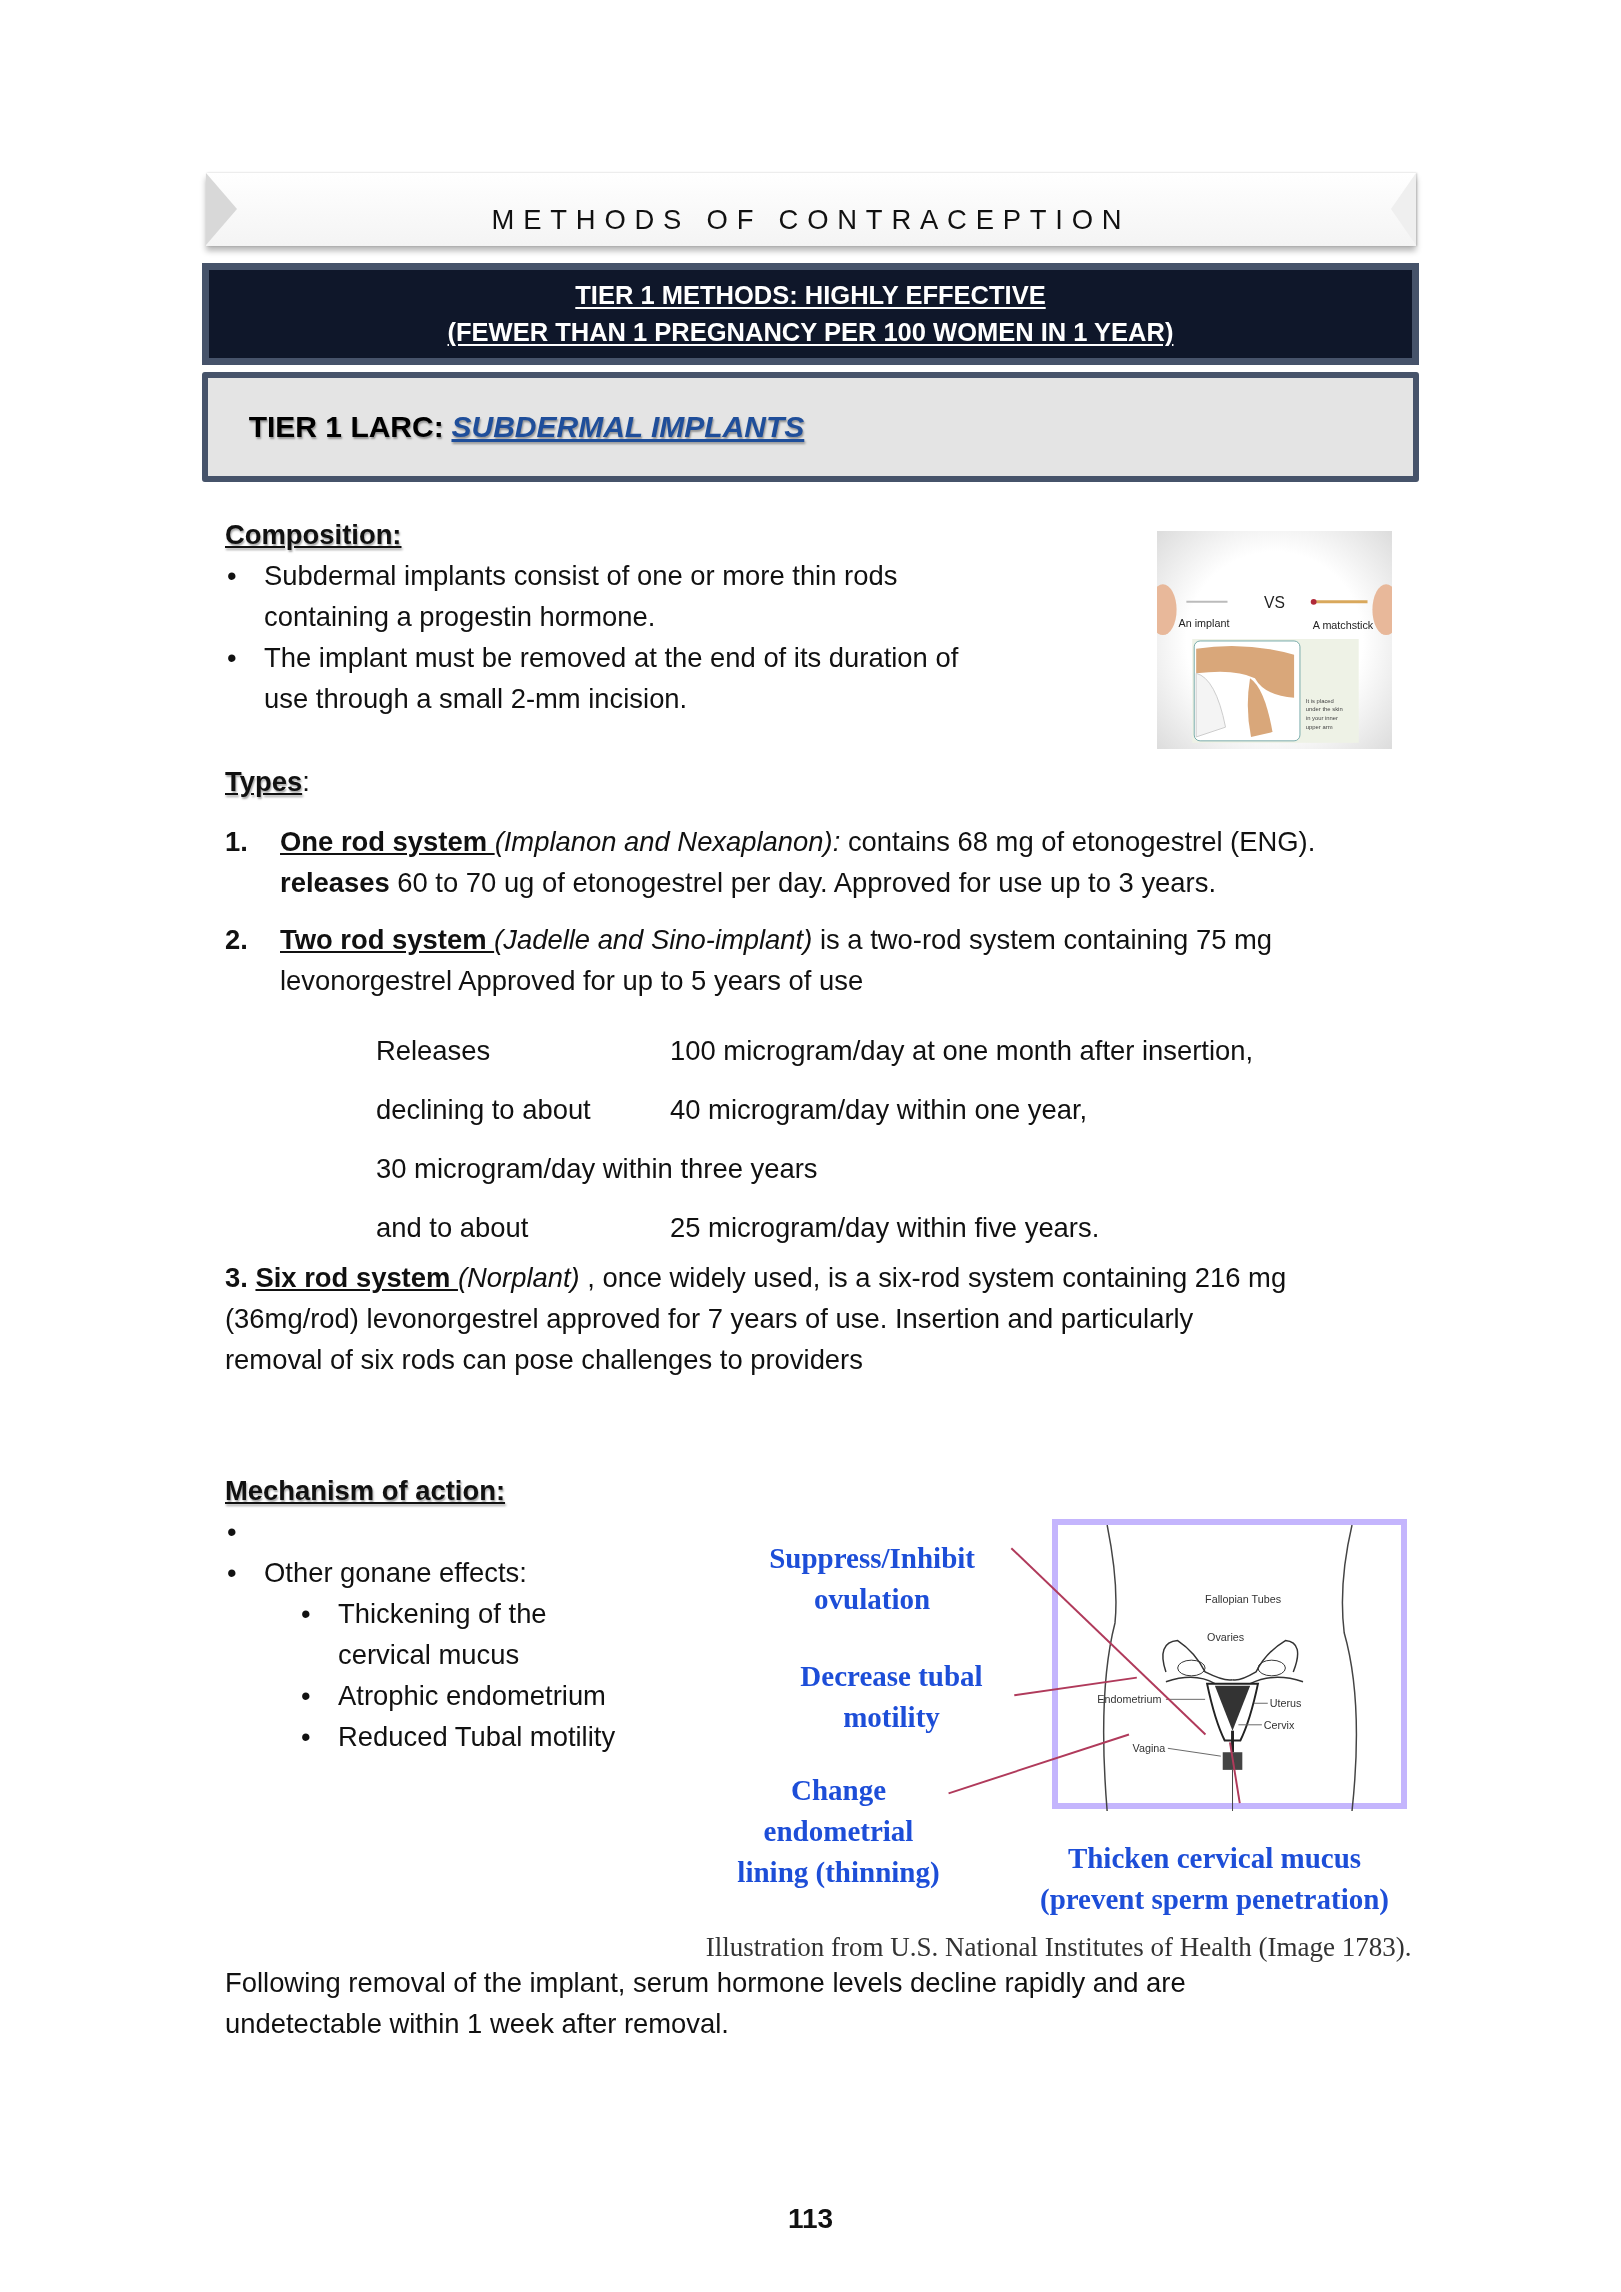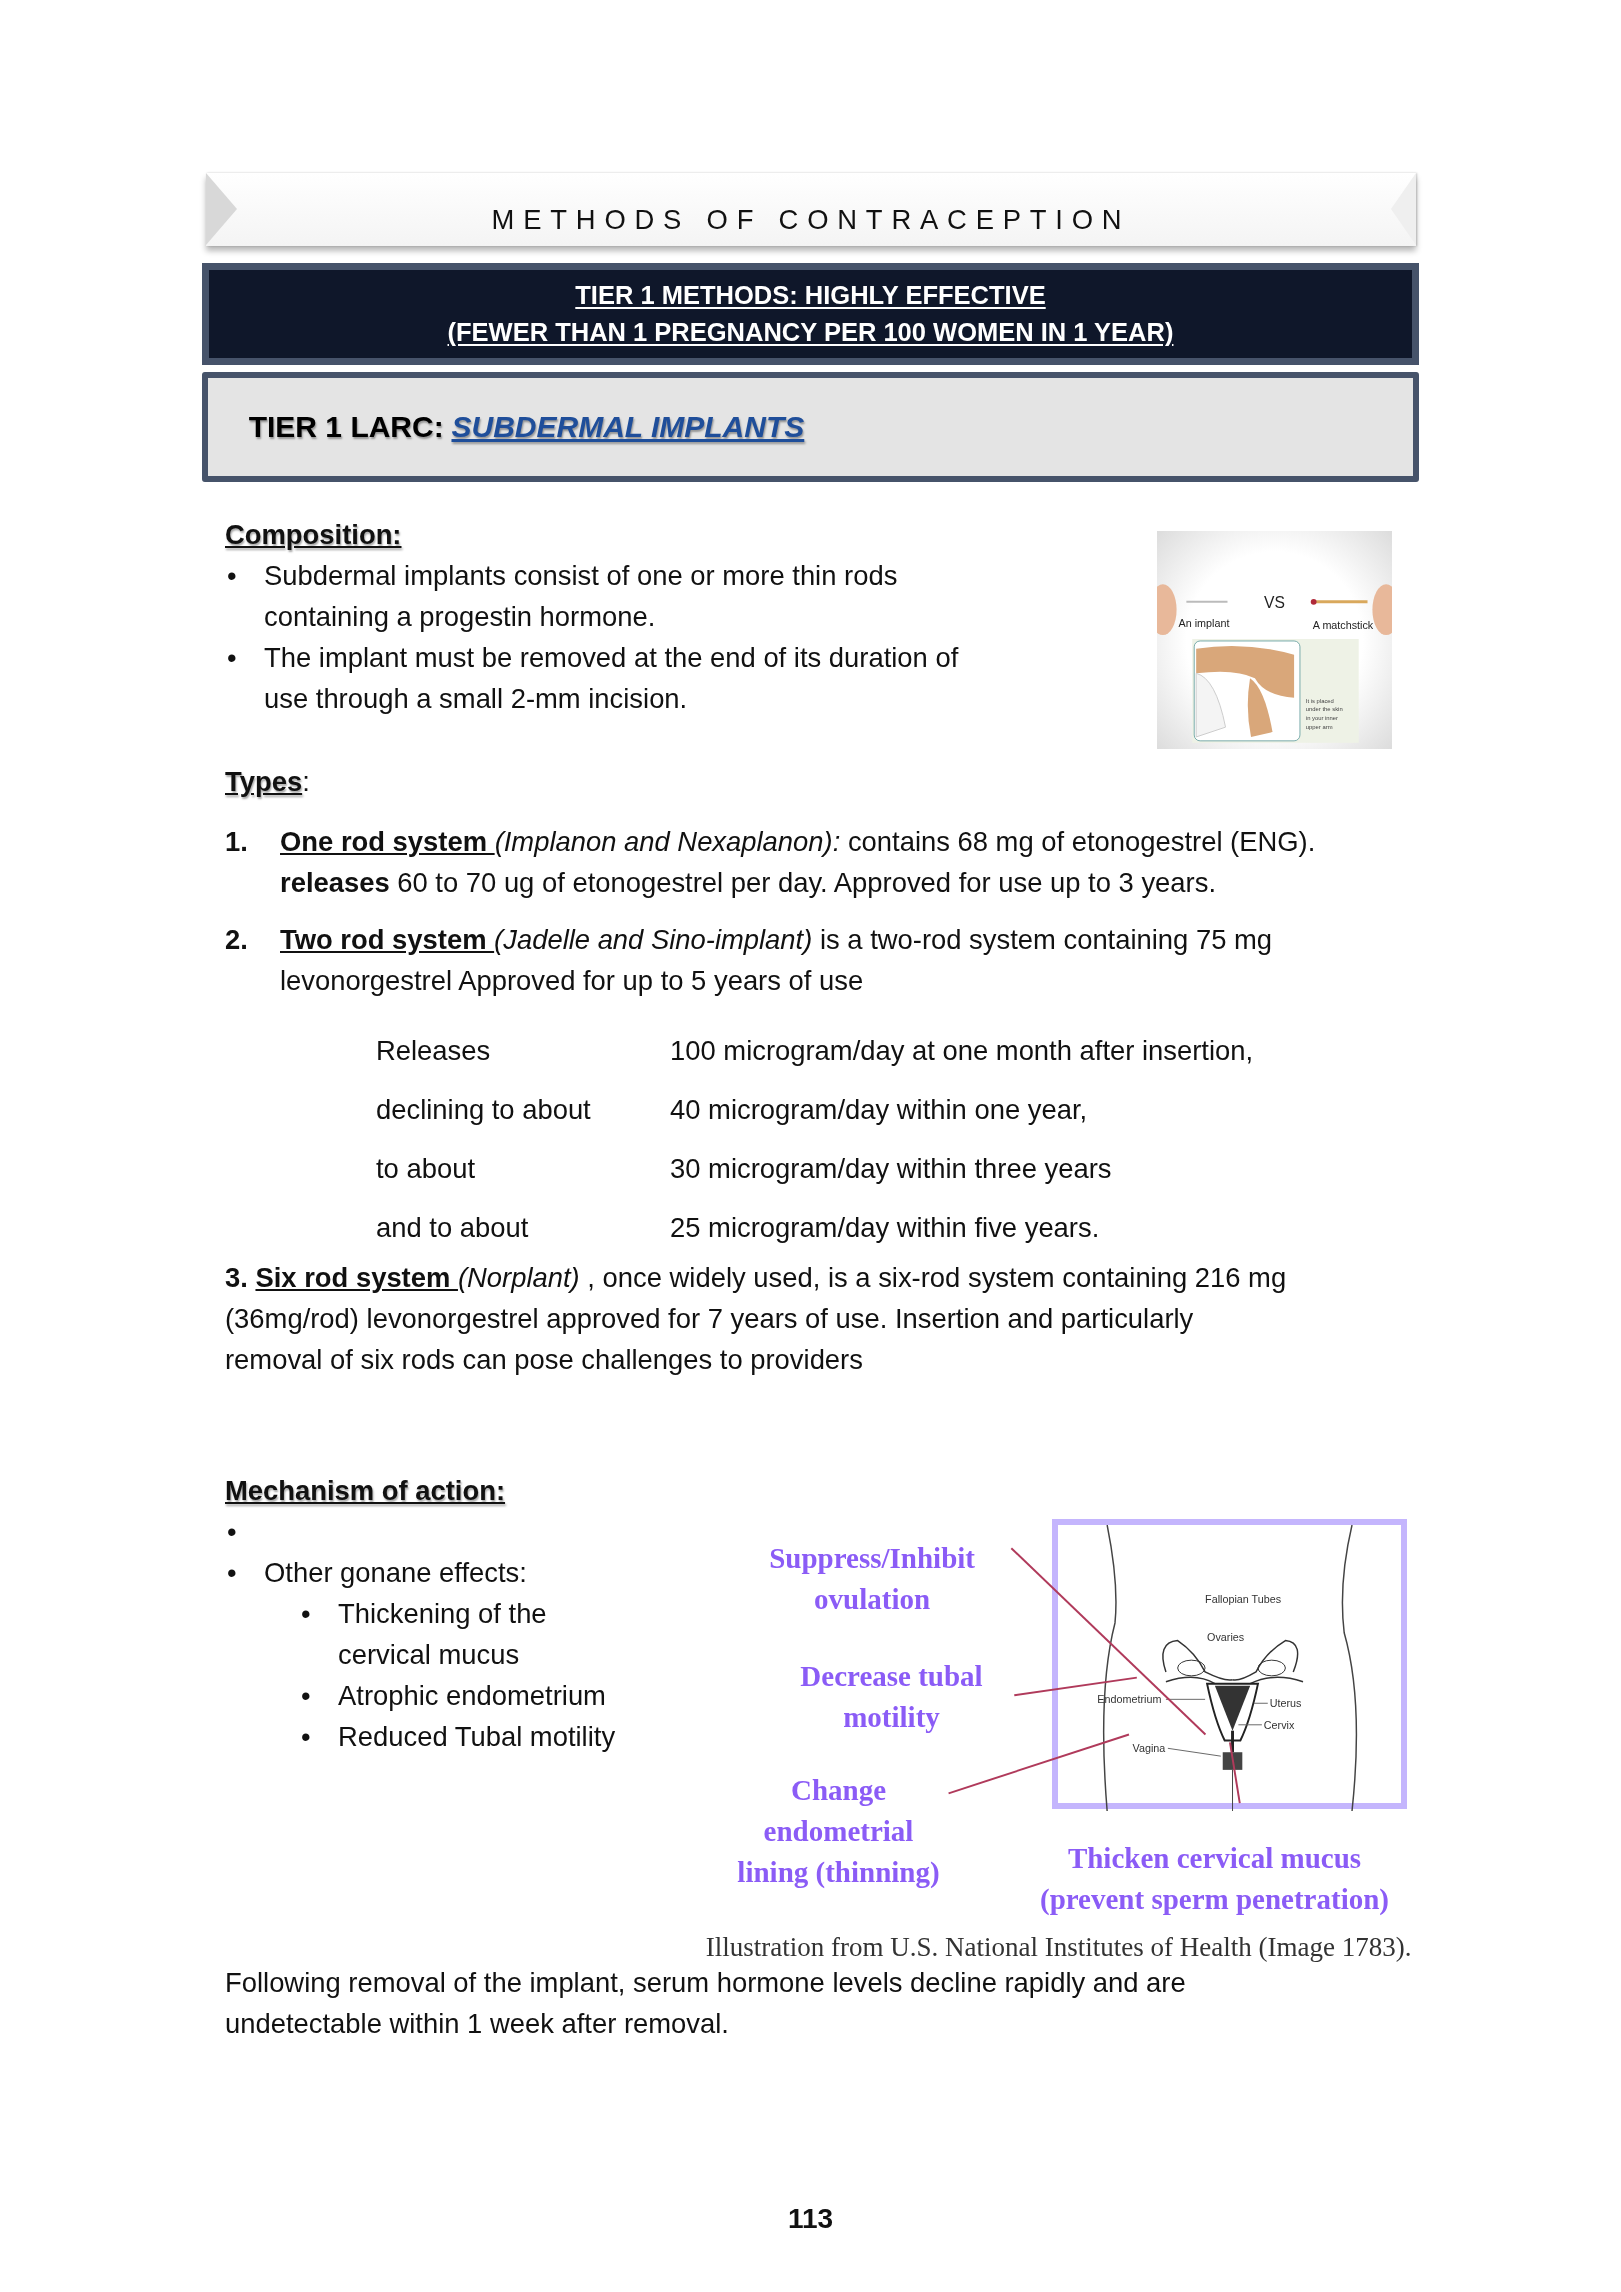--- a/index.html
+++ b/index.html
@@ -49,21 +49,21 @@
   .release-table { left: 376px; top: 1021px; font-size: 27.4px; line-height: 59px; }
   .release-table .row { display: flex; }
   .release-table .c1 { width: 294px; }
 
   
   .implant-img { left: 1157px; top: 531px; width: 235px; height: 218px;
             background: radial-gradient(circle at 50% 50%, #ffffff 55%, #dcdcdc 100%); overflow: hidden; }
 
   
   .diagram-frame { left: 1052px; top: 1519px; width: 355px; height: 290px; border: 6px solid #c4b5fd; box-sizing: border-box; background: #fff; }
-  .diag-label { font-family: "Liberation Serif", "DejaVu Serif", serif; font-weight: bold; font-size: 29px; line-height: 41px; text-align: center; color: #8b5cf6; }
+  .diag-label { font-family: "Liberation Serif", "DejaVu Serif", serif; font-weight: bold; font-size: 29px; line-height: 41px; text-align: center; color: #1d4ed8; }
   .caption { font-family: "Liberation Serif", serif; font-size: 27px; color: #333; }
   .page-num { left: 0; width: 1621px; top: 2203px; text-align: center; font-size: 28px; font-weight: bold; }
 </style>
 </head>
 <body>
 
 <div class="abs ribbon">
   <span class="ribbon-title">METHODS OF CONTRACEPTION</span>
 </div>
 
@@ -150,21 +150,20 @@
 <div class="abs release-table">
   <div class="row">
     <span class="c1">Releases</span>
     <span>100 microgram/day at one month after insertion,</span>
   </div>
   <div class="row">
     <span class="c1">declining to about</span>
     <span>40 microgram/day within one year,</span>
   </div>
   <div class="row">
-    <span class="c1">to about</span>
     <span>30 microgram/day within three years</span>
   </div>
   <div class="row">
     <span class="c1">and to about</span>
     <span>25 microgram/day within five years.</span>
   </div>
 </div>
 
 <div class="abs body-text" style="left:225px; top:1257px; width:1206px;">
   <div>

